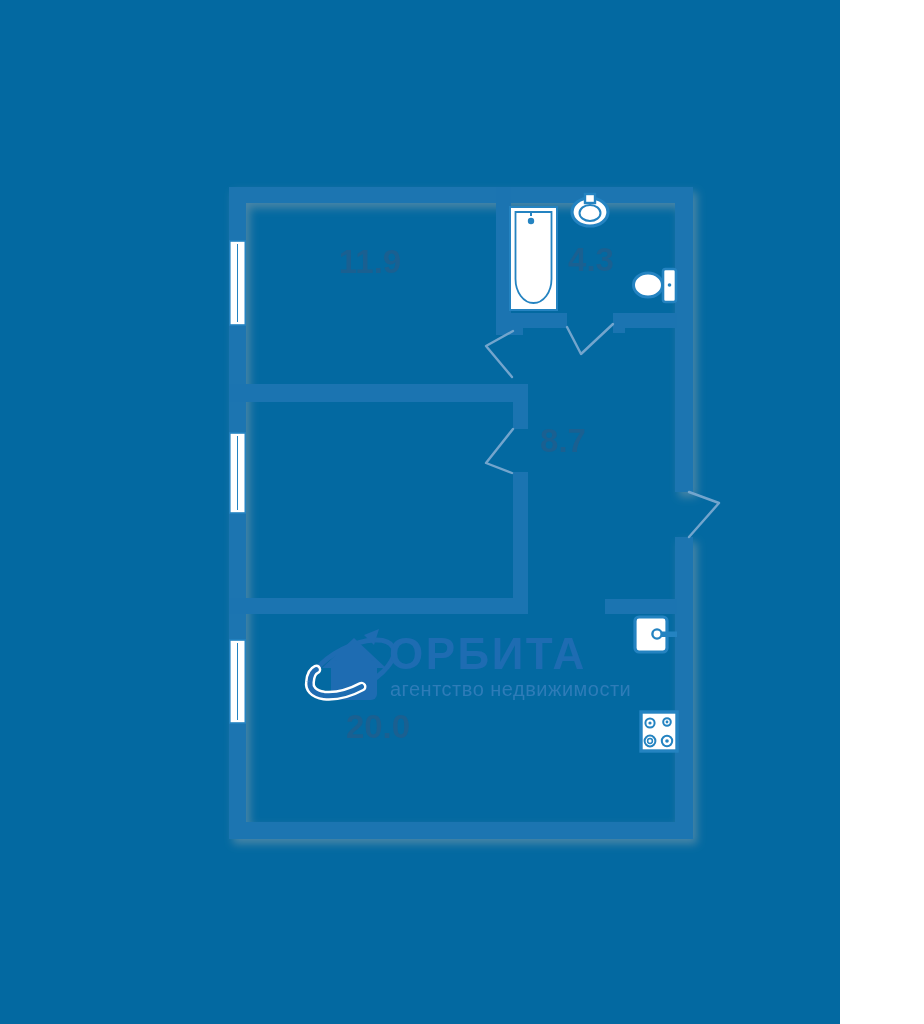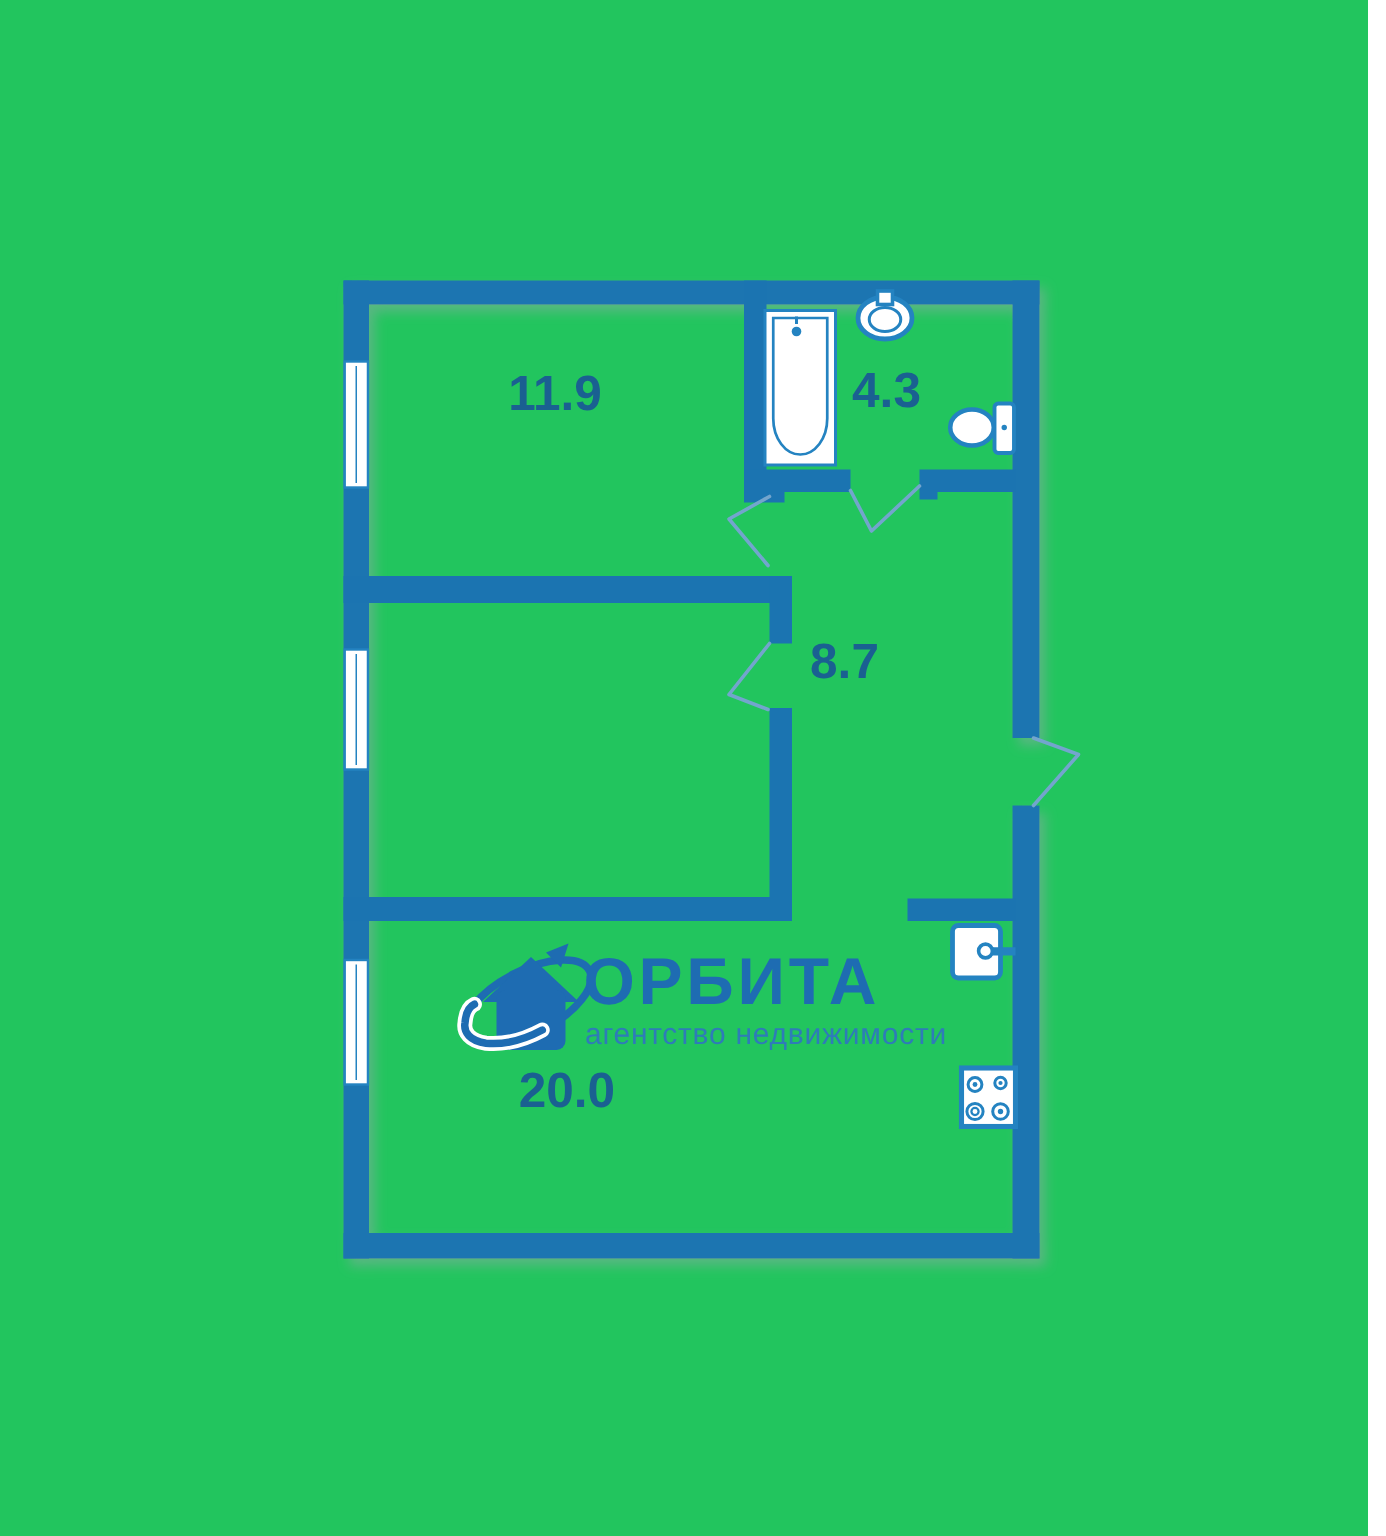--- a/index.html
+++ b/index.html
@@ -1,16 +1,16 @@
 <!DOCTYPE html>
 <html style="--wall: #1b74b1; --label: #1a6091; --logo: #1e6cb2; --logo_sub: #2e7cb8; --fixture: #2483c1; --door_line: #73a5cd;"><head>
 <meta charset="utf-8">
 <style>
   html,body{margin:0;padding:0;background:#ffffff;}
-  .page{position:relative;width:912px;height:1024px;background:#22c55e;overflow:hidden;font-family:"Liberation Sans",sans-serif;}
+  .page{position:relative;width:840px;height:1024px;background:#0369a1;overflow:hidden;font-family:"Liberation Sans",sans-serif;}
   svg{display:block;}
   .wall{fill:var(--wall);}
   .win{fill:#ffffff;stroke:var(--fixture);stroke-width:1.6;}
   .win-line{stroke:var(--fixture);stroke-width:1;}
   .door-line{stroke:var(--door_line);stroke-width:2.4;fill:none;stroke-linecap:round;stroke-linejoin:round;}
   .fx{stroke:var(--fixture);fill:#ffffff;}
   .fx-fill{fill:var(--fixture);stroke:none;}
   .room-label{fill:var(--label);font-family:"Liberation Sans",sans-serif;font-size:33px;font-weight:bold;text-anchor:middle;}
   .logo-fill{fill:var(--logo);}
   .logo-title{fill:var(--logo);font-family:"Liberation Sans",sans-serif;font-size:44px;font-weight:bold;letter-spacing:2.5px;}

